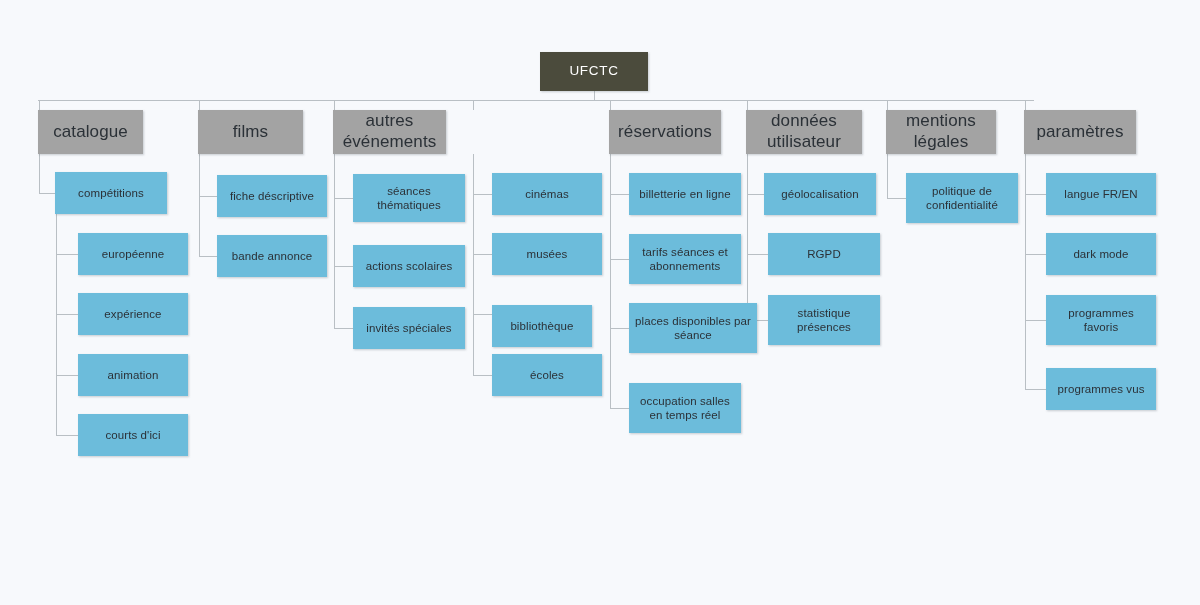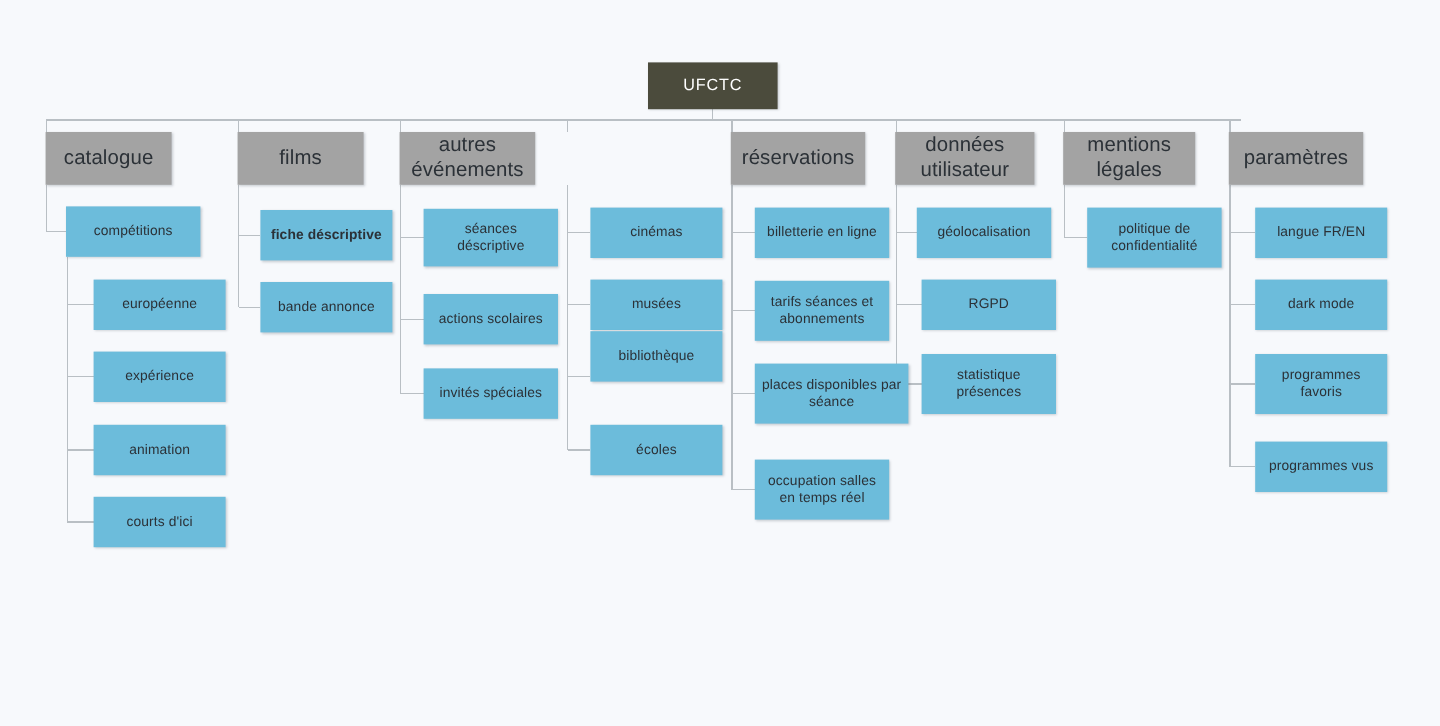--- a/index.html
+++ b/index.html
@@ -112,29 +112,29 @@
       <line x1="1025" y1="389" x2="1046" y2="389" stroke="#b9bfc4" stroke-width="1" shape-rendering="crispEdges"></line>
     </svg>
 <div class="node root" style="left: 540px; top: 52px; width: 108px; height: 39px;">UFCTC</div>
     <div class="node lvl1" style="left: 38px; top: 110px; width: 105px; height: 44px;">catalogue</div>
     <div class="node lvl2" style="left: 55px; top: 172px; width: 112px; height: 42px;">compétitions</div>
     <div class="node lvl3" style="left: 78px; top: 233px; width: 110px; height: 42px;">européenne</div>
     <div class="node lvl3" style="left: 78px; top: 293px; width: 110px; height: 42px;">expérience</div>
     <div class="node lvl3" style="left: 78px; top: 354px; width: 110px; height: 42px;">animation</div>
     <div class="node lvl3" style="left: 78px; top: 414px; width: 110px; height: 42px;">courts d'ici</div>
     <div class="node lvl1" style="left: 198px; top: 110px; width: 105px; height: 44px;">films</div>
-    <div class="node lvl2" style="left: 217px; top: 175px; width: 110px; height: 42px; font-weight: bold;">fiche déscriptive</div>
+    <div class="node lvl2" style="left: 217px; top: 175px; width: 110px; height: 42px;">fiche déscriptive</div>
     <div class="node lvl2" style="left: 217px; top: 235px; width: 110px; height: 42px;">bande annonce</div>
     <div class="node lvl1" style="left: 333px; top: 110px; width: 113px; height: 44px;">autres événements</div>
-    <div class="node lvl2" style="left: 353px; top: 174px; width: 112px; height: 48px;">séances déscriptive</div>
+    <div class="node lvl2" style="left: 353px; top: 174px; width: 112px; height: 48px;">séances thématiques</div>
     <div class="node lvl2" style="left: 353px; top: 245px; width: 112px; height: 42px;">actions scolaires</div>
     <div class="node lvl2" style="left: 353px; top: 307px; width: 112px; height: 42px;">invités spéciales</div>
     <div class="node lvl2" style="left: 492px; top: 173px; width: 110px; height: 42px;">cinémas</div>
     <div class="node lvl2" style="left: 492px; top: 233px; width: 110px; height: 42px;">musées</div>
-    <div class="node lvl2" style="left: 492px; top: 276px; width: 110px; height: 42px;">bibliothèque</div>
+    <div class="node lvl2" style="left: 492px; top: 305px; width: 100px; height: 42px;">bibliothèque</div>
     <div class="node lvl2" style="left: 492px; top: 354px; width: 110px; height: 42px;">écoles</div>
     <div class="node lvl1" style="left: 609px; top: 110px; width: 112px; height: 44px;">réservations</div>
     <div class="node lvl2" style="left: 629px; top: 173px; width: 112px; height: 42px;">billetterie en ligne</div>
     <div class="node lvl2" style="left: 629px; top: 234px; width: 112px; height: 50px;">tarifs séances et abonnements</div>
     <div class="node lvl2" style="left: 629px; top: 303px; width: 128px; height: 50px;">places disponibles par séance</div>
     <div class="node lvl2" style="left: 629px; top: 383px; width: 112px; height: 50px;">occupation salles en temps réel</div>
     <div class="node lvl1" style="left: 746px; top: 110px; width: 116px; height: 44px;">données utilisateur</div>
     <div class="node lvl2" style="left: 764px; top: 173px; width: 112px; height: 42px;">géolocalisation</div>
     <div class="node lvl2" style="left: 768px; top: 233px; width: 112px; height: 42px;">RGPD</div>
     <div class="node lvl2" style="left: 768px; top: 295px; width: 112px; height: 50px;">statistique présences</div>

